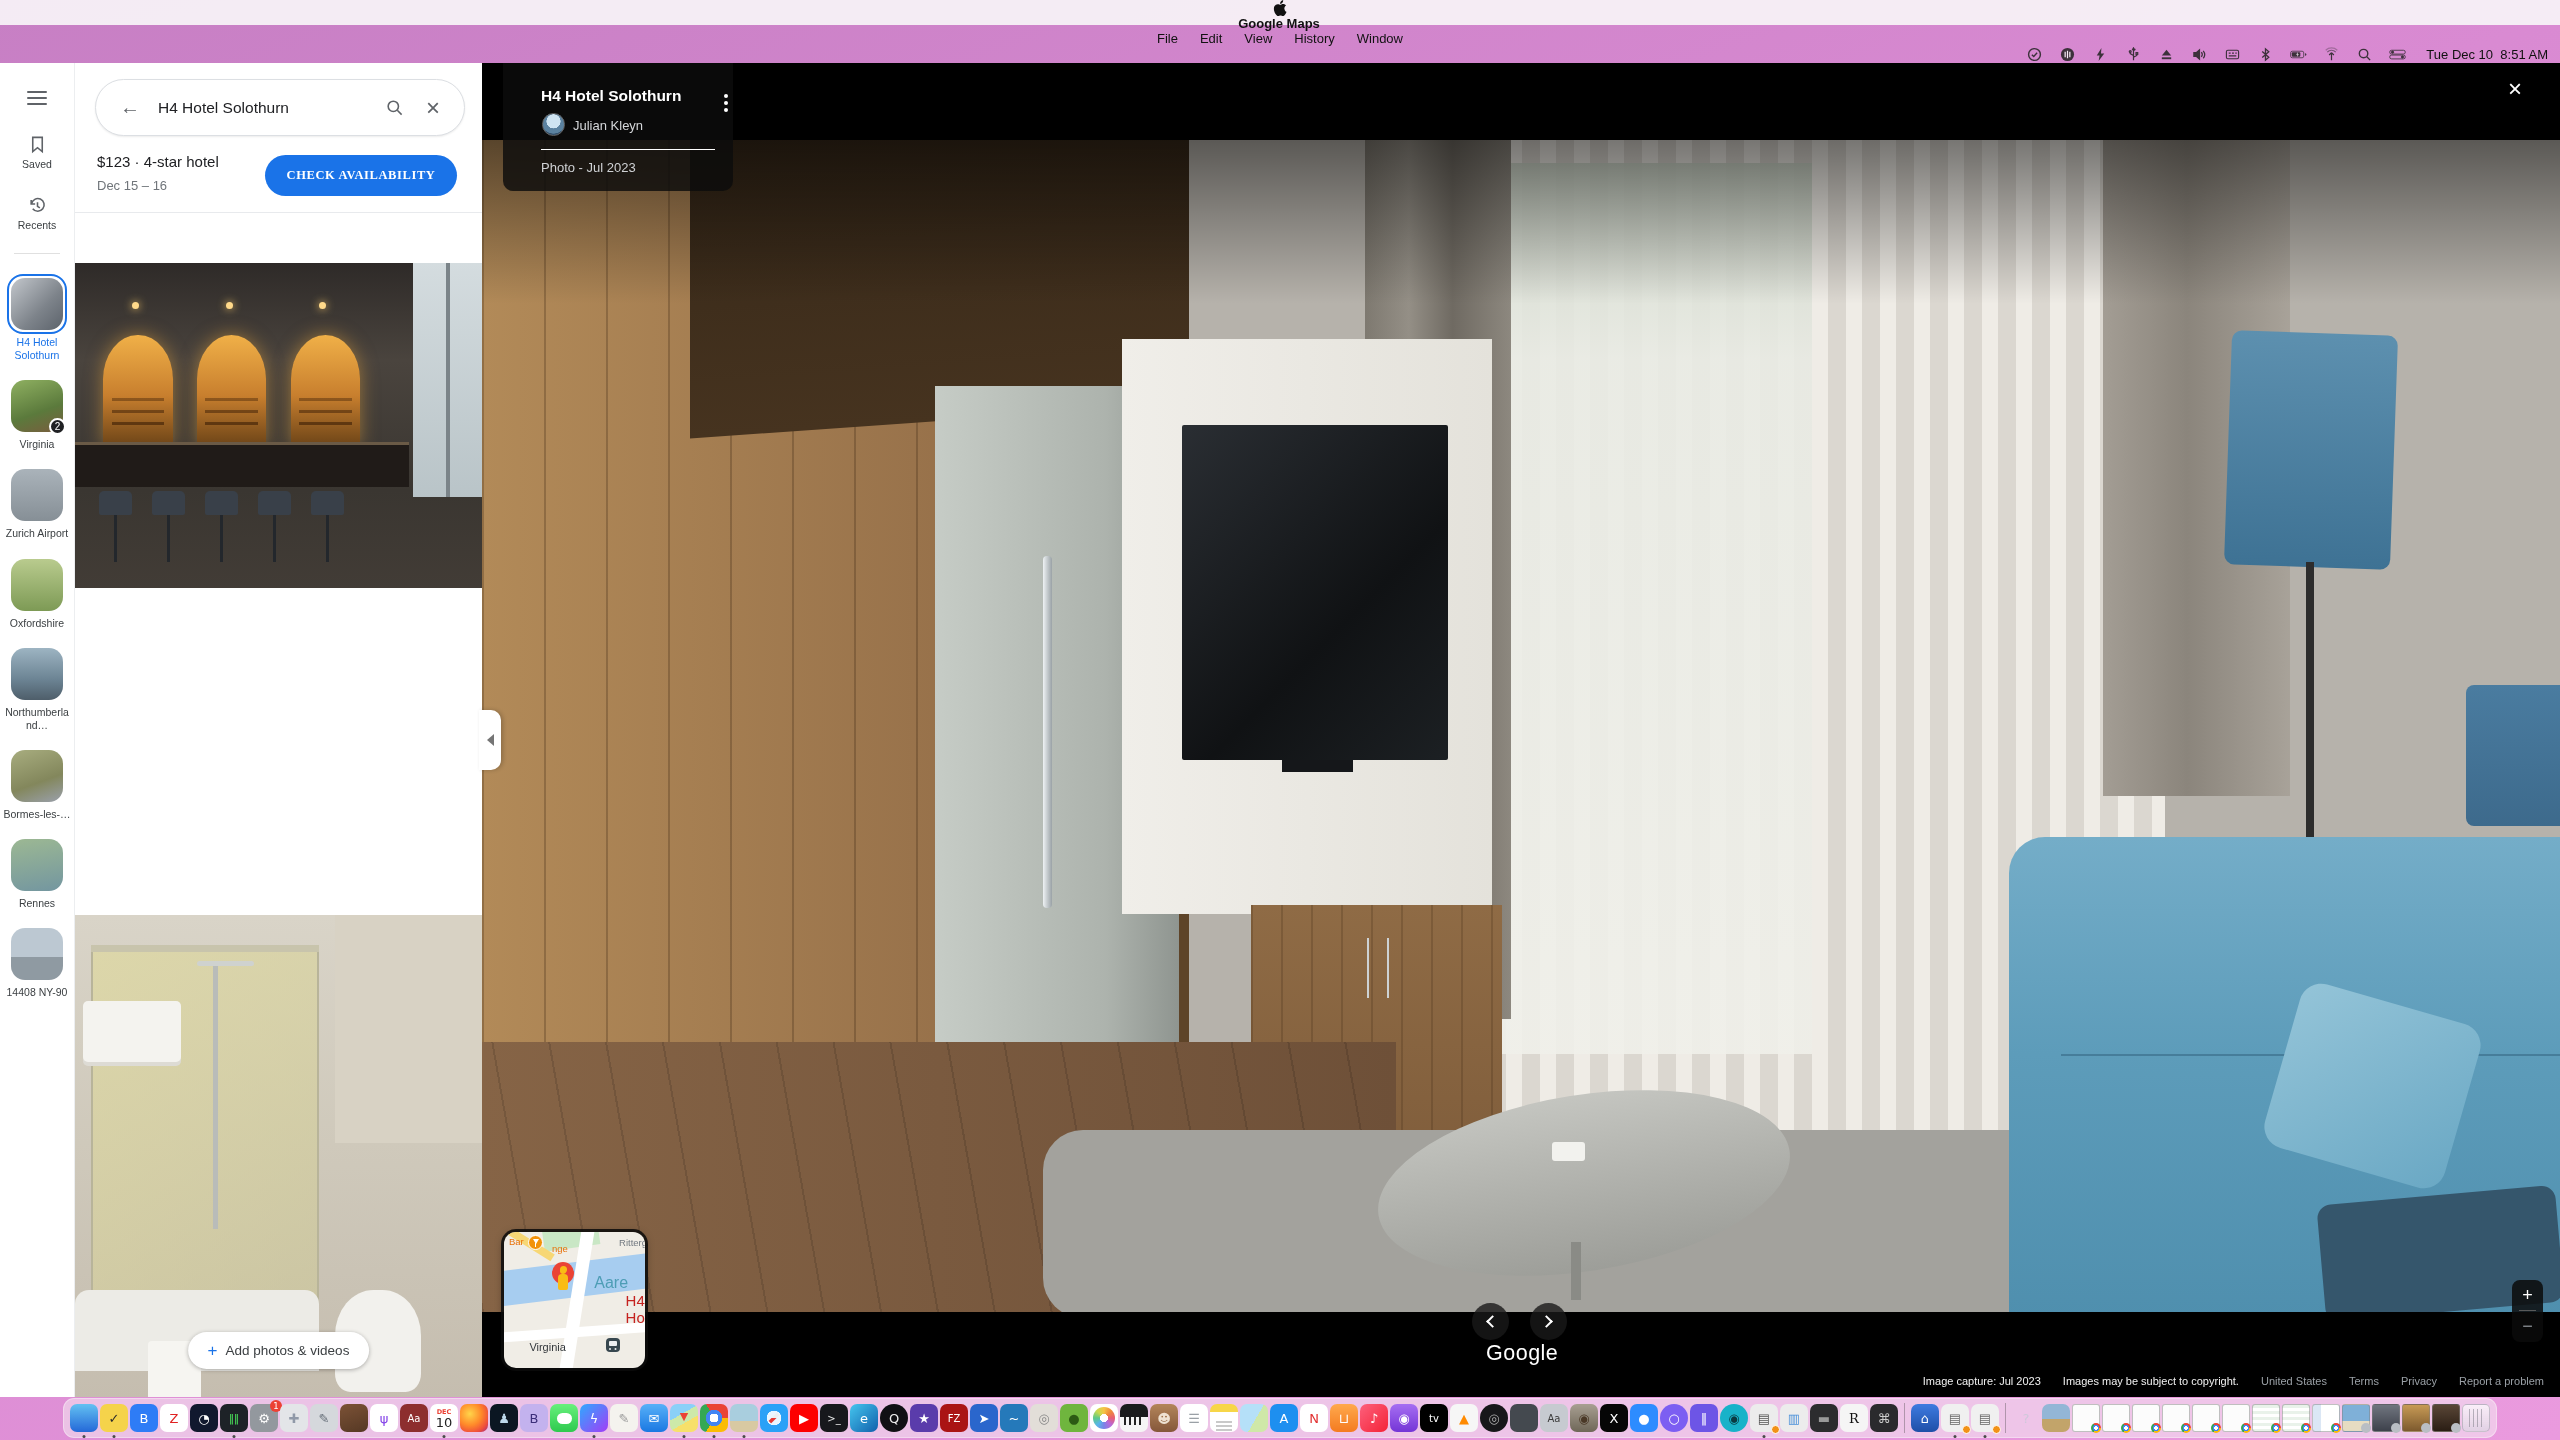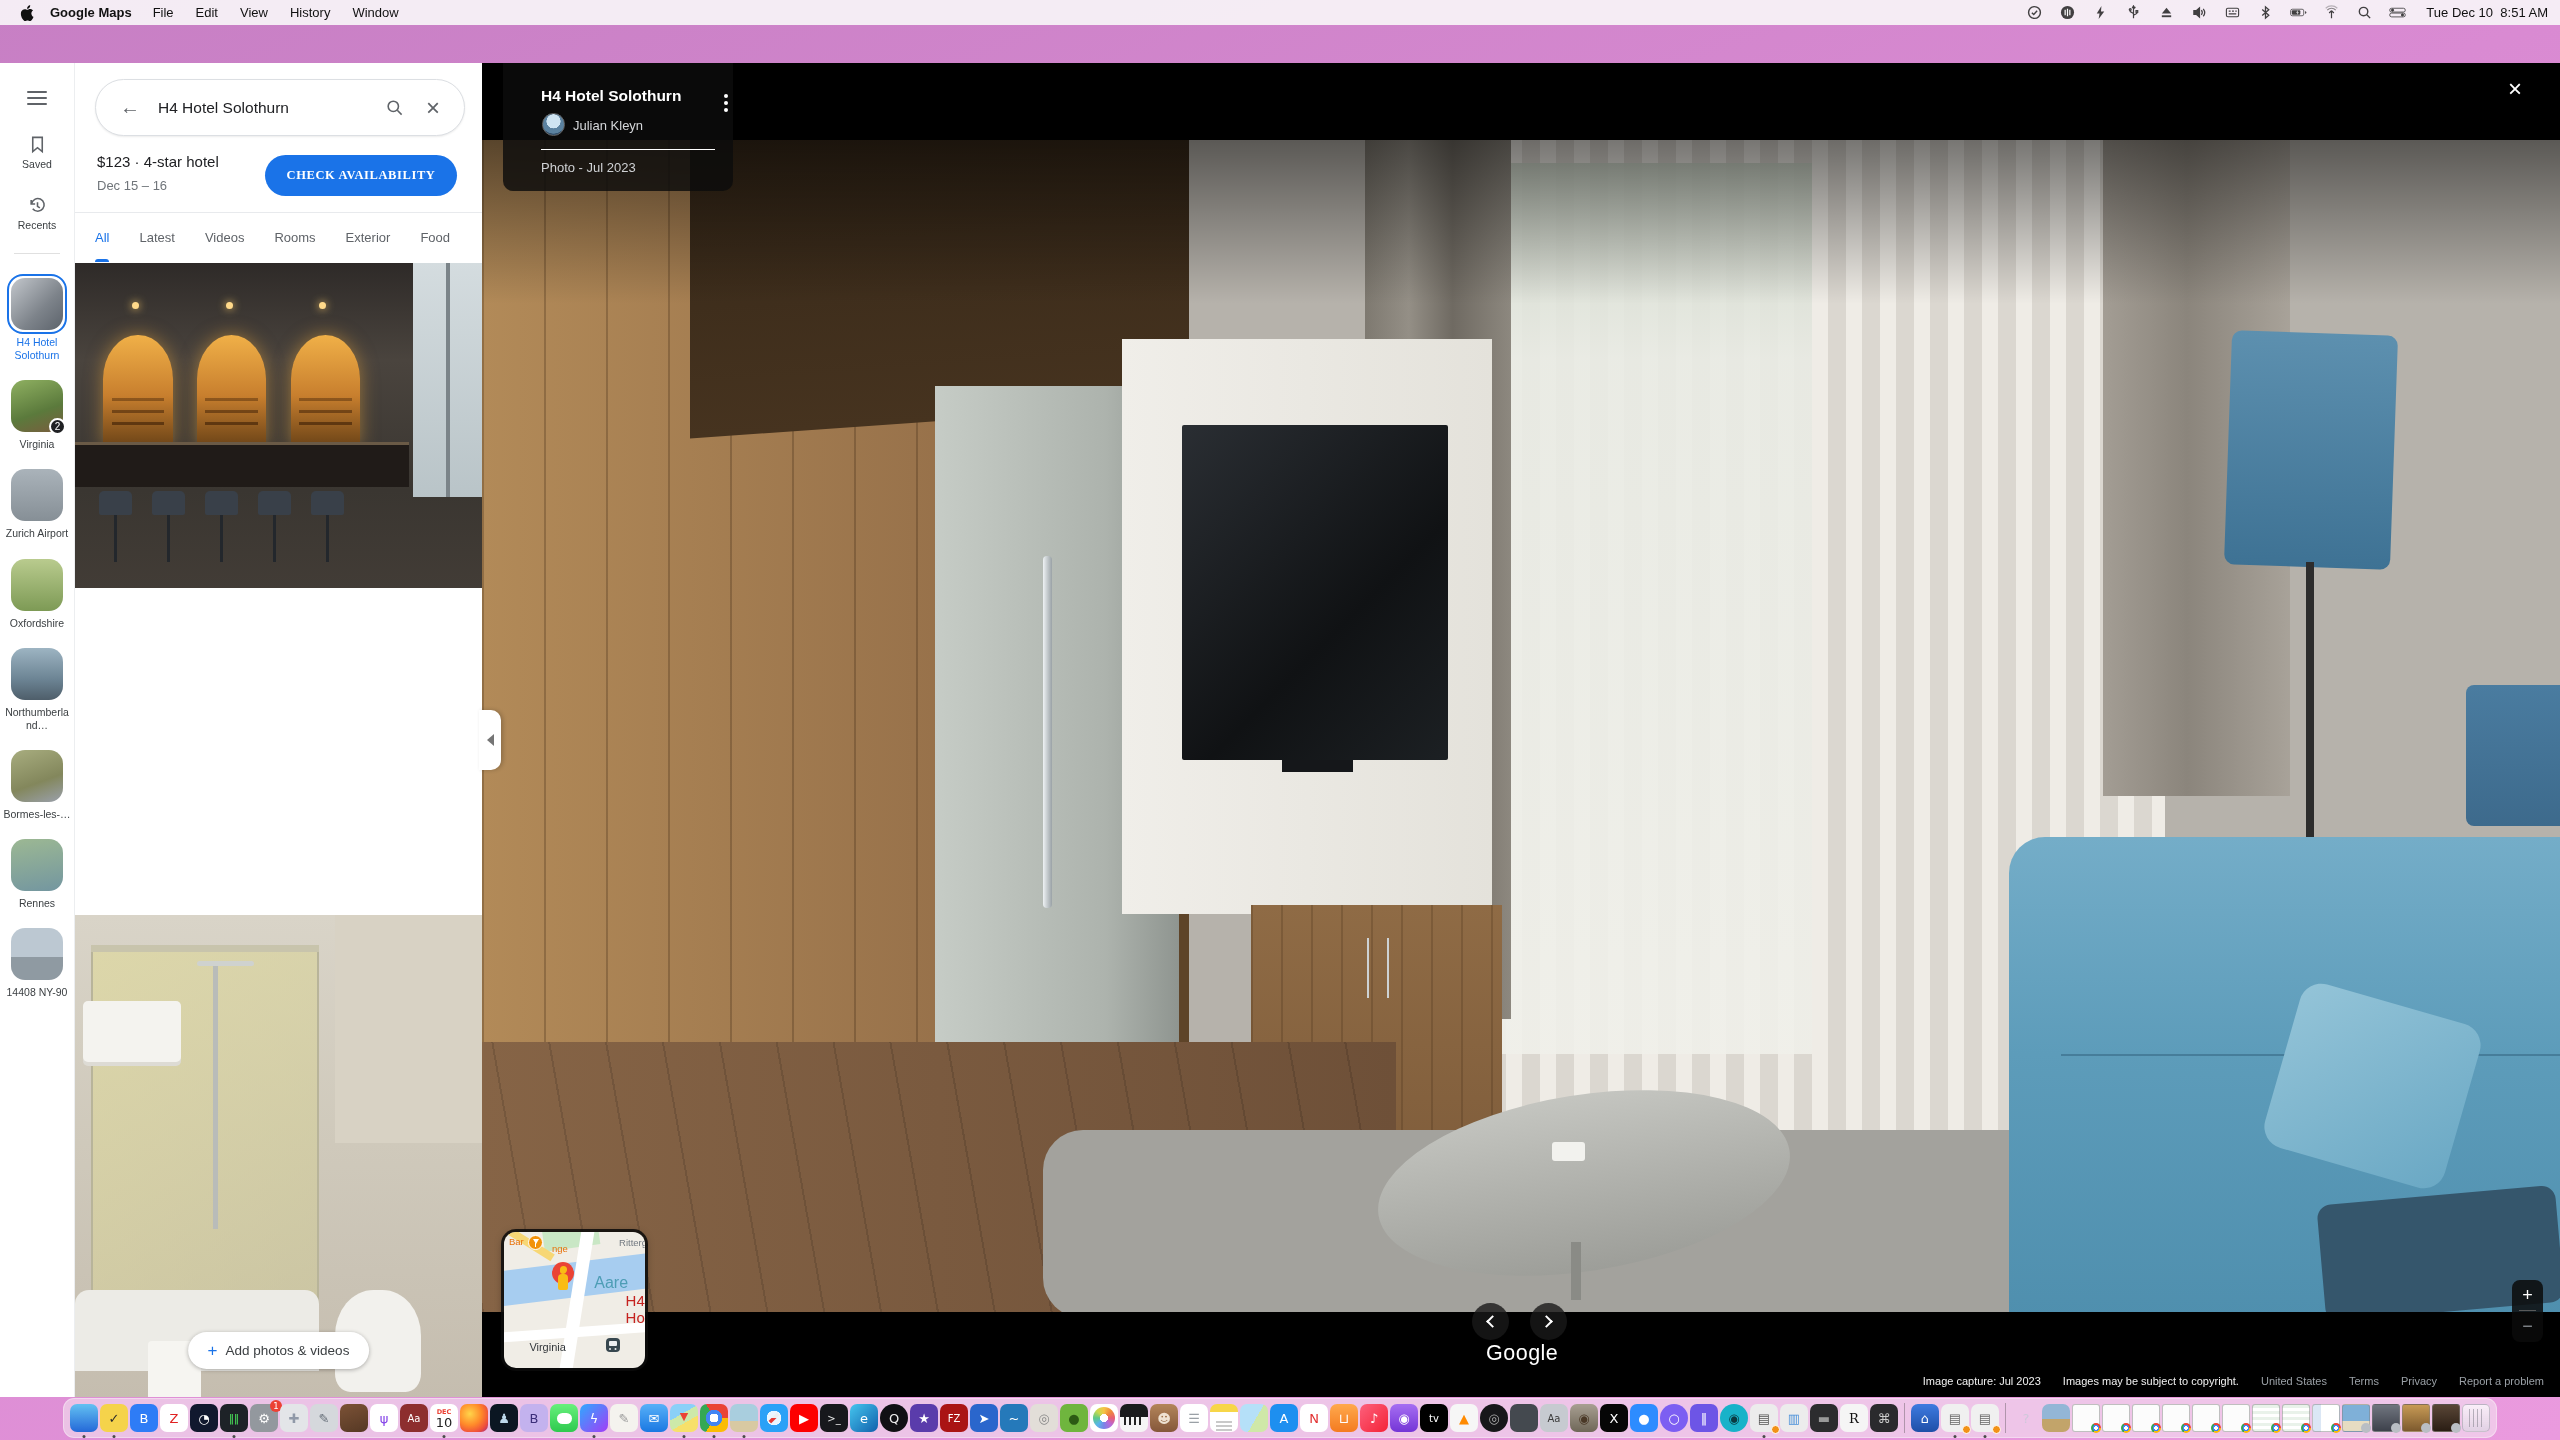--- a/index.html
+++ b/index.html
@@ -4,21 +4,21 @@
 <style>
   * { margin:0; padding:0; box-sizing:border-box; }
   html,body { width:2560px; height:1440px; overflow:hidden; }
   body { font-family:"Liberation Sans","DejaVu Sans",sans-serif;
          background:linear-gradient(160deg,#c77fc4 0%,#d98ad2 40%,#ea9ade 100%); }
   #screen { position:relative; width:2560px; height:1440px; }
 
   
   #menubar { position:absolute; left:0; top:0; width:2560px; height:25px;
     background:rgba(246,242,246,.94); display:flex; align-items:center;
-    font-size:13px; color:#111; padding:0 12px; z-index:50; }
+    font-size:13px; color:#111; padding:0 12px; z-index:50;flex-direction:column; }
   #menubar .apple { width:30px; text-align:center; }
   #menubar .apple svg { vertical-align:-3px; }
   #menubar .appname { font-weight:bold; margin:0 10px 0 8px; }
   #menubar .mitem { margin:0 11px; cursor:default; }
   #mb-right { margin-left:auto; display:flex; align-items:center; gap:16px;justify-content:flex-end; }
   #mb-right .sicon { width:17px; height:17px; display:flex; align-items:center; justify-content:center; opacity:.85; }
   #mb-clock { font-size:13px; margin-left:4px; white-space:pre; }
 
   
   #titlebar { position:absolute; left:0; top:25px; width:2560px; height:38px;
@@ -455,28 +455,20 @@
             <path d="M15.5 15.5L21 21"></path>
           </svg>
         <span class="xbtn">×</span>
       </div>
       <div id="priceblock">
         <div id="priceline">$123 · 4-star hotel</div>
         <div id="dateline">Dec 15 – 16</div>
       </div>
       <button id="ctabtn">CHECK AVAILABILITY</button>
       <div id="paneldiv"></div>
-      <div id="tabs">
-          <span class="tab active">All</span>
-          <span class="tab">Latest</span>
-          <span class="tab">Videos</span>
-          <span class="tab">Rooms</span>
-          <span class="tab">Exterior</span>
-          <span class="tab">Food</span>
-        </div>
 
       <div class="strip-ph bar-scene" id="ph1">
         <span class="arch" style="left:7%">
             <i></i>
           </span>
           <span class="arch" style="left:30%">
             <i></i>
           </span>
           <span class="arch" style="left:53%">
             <i></i>

